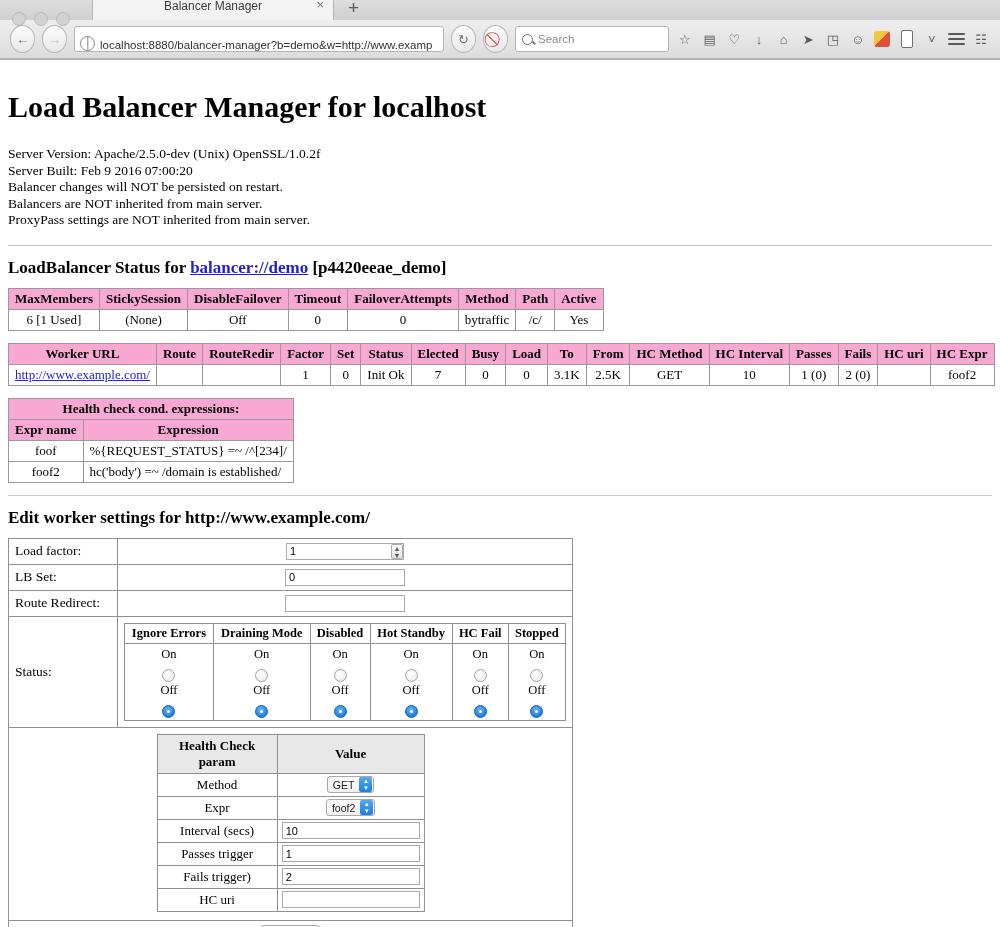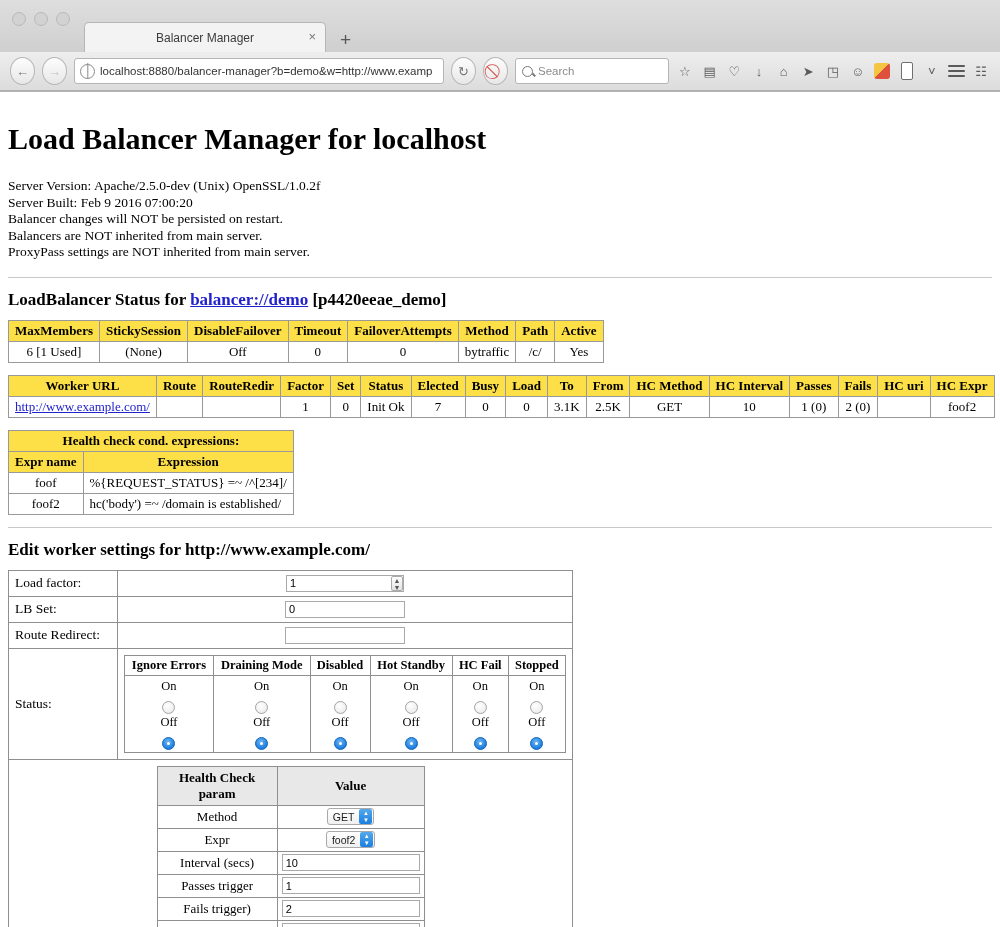--- a/index.html
+++ b/index.html
@@ -15,24 +15,24 @@
     overflow: hidden;
     background: #fff;
   }
 
   
   .chrome {
     background: linear-gradient(#e9e9e9, #d8d8d8);
     border-bottom: 1px solid #b3b3b3;
   }
   .tabbar {
-    height: 52px;
+    height: 20px;
     display: flex;
     align-items: flex-end;
-    padding-left: 10px;
+    padding-left: 18px;
     background: linear-gradient(#dedede, #cfcfcf);
     position: relative;
   }
   .traffic {
     display: flex;
     align-items: center;
     gap: 8px;
     position: absolute;
     left: 12px;
     top: 12px;
@@ -99,21 +99,21 @@
   }
   .navbtn.dim { color: #c0c0c0; }
   .urlbar {
     flex: 0 0 auto;
     width: 358px;
     height: 24px;
     background: #fff;
     border: 1px solid #b5b5b5;
     border-radius: 3px;
     display: flex;
-    align-items: center;
+    align-items: flex-end;
     padding: 0 5px;
     font-size: 11.5px;
     color: #333;
     gap: 5px;
     overflow: hidden;
   }
   .globe {
     width: 13px; height: 13px;
     border-radius: 50%;
     border: 1.4px solid #8a8a8a;
@@ -218,21 +218,21 @@
     margin-bottom: 12px;
     font-family: "Liberation Serif", serif;
   }
   table.data th, table.data td {
     border: 1px solid #999;
     padding: 2px 6px;
     text-align: center;
     white-space: nowrap;
   }
   table.data th {
-    background: #fde047;
+    background: #f9a8d4;
     font-weight: bold;
   }
   table.data td.link a {
     color: #2222cc;
     text-decoration: underline;
   }
   table.hc th, table.hc td { text-align: center; }
   table.hc td.expr { text-align: left; font-family: "Liberation Serif", serif; }
 
   

